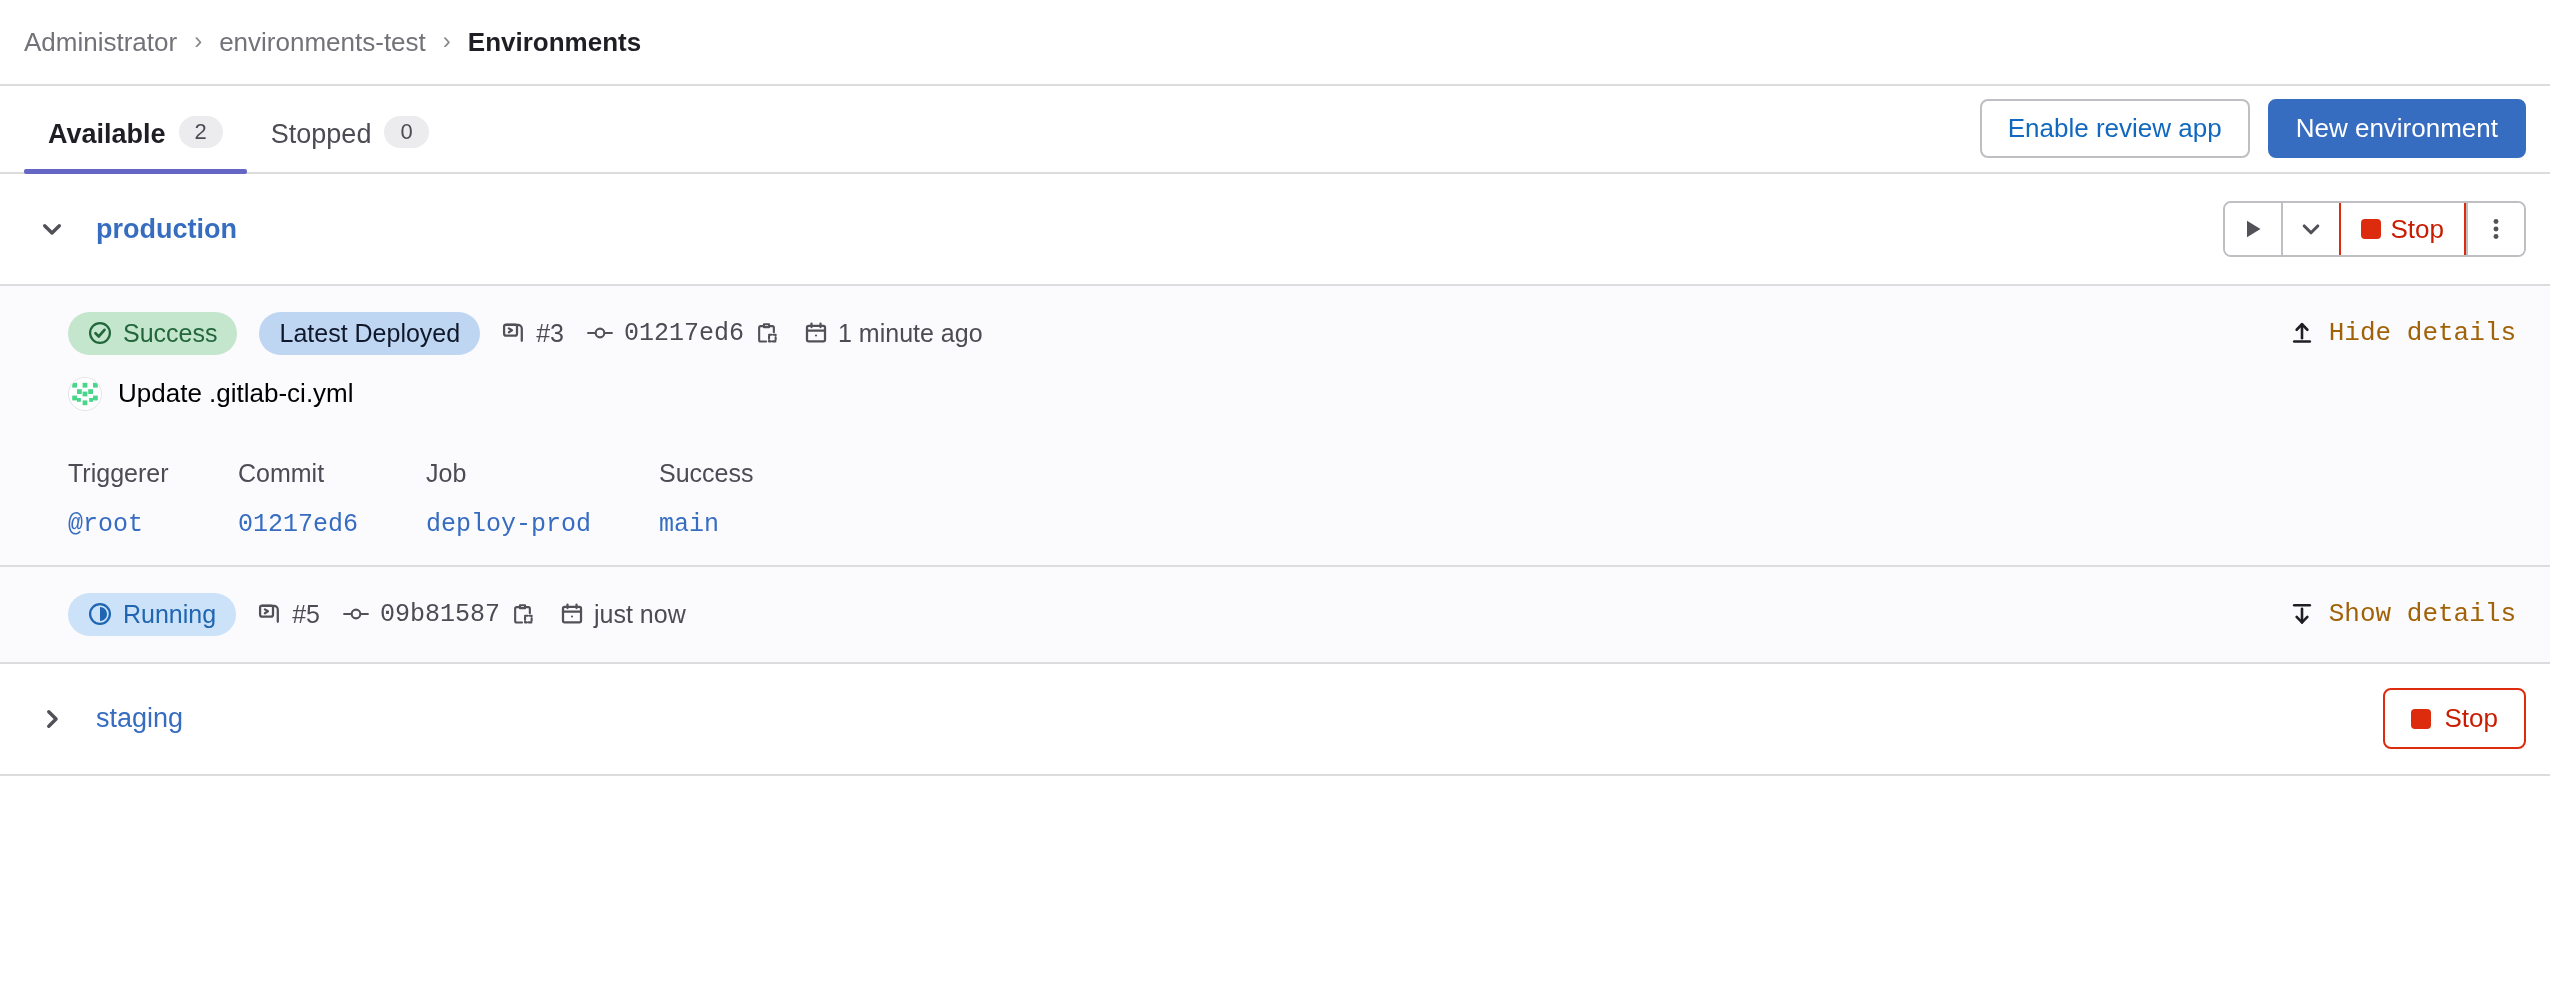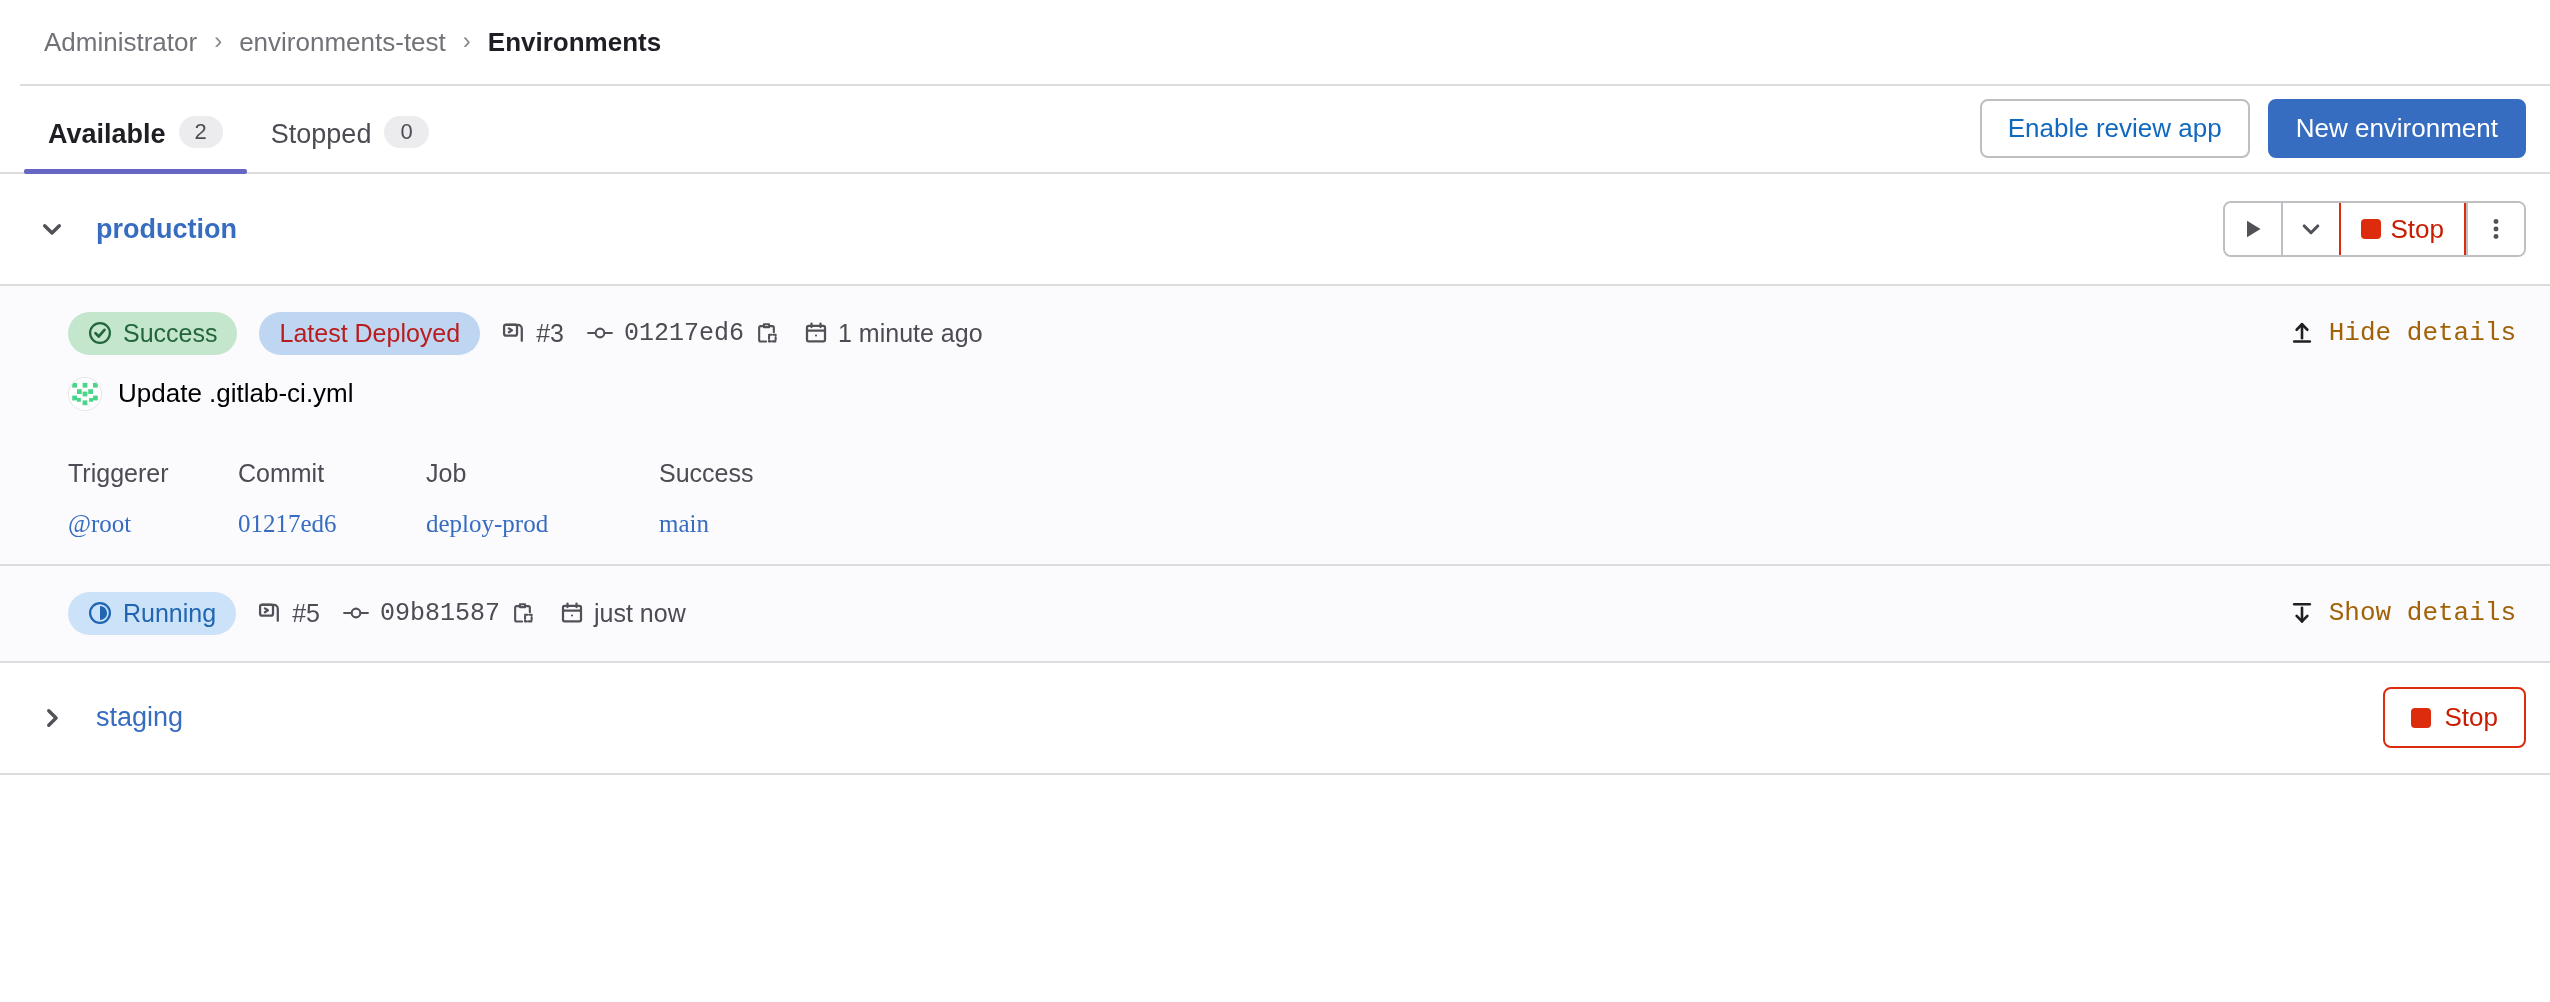--- a/index.html
+++ b/index.html
@@ -14,21 +14,20 @@
   .page { width: 2550px; height: 1002px; position: relative; }
 
   
   .breadcrumb {
     height: 86px;
     display: flex;
     align-items: center;
     padding-left: 24px;
     border-bottom: 2px solid #dcdcde;
     font-size: 26px;
-    margin-left: 20px;
   }
   .crumb { color: #737278; text-decoration: none; }
   .crumb.current { color: #1f1e24; font-weight: 700; }
   .crumb-sep {
     color: #89888d;
     margin: 0 17px;
     font-size: 24px;
     display: inline-block;
     transform: translateY(-1px);
   }
@@ -192,21 +191,21 @@
     display: inline-flex;
     align-items: center;
     gap: 11px;
     border-radius: 999px;
     font-size: 25px;
     padding: 7px 20px;
     line-height: 1.15;
     white-space: nowrap;
   }
   .badge-success { background: #c3e6cd; color: #24663b; }
-  .badge-info    { background: #bfd6f2; color: #b91c1c; }
+  .badge-info    { background: #bfd6f2; color: #0f172a; }
   .badge-running { background: #cbe2f9; color: #1f65b2; }
 
   .meta-item {
     display: flex;
     align-items: center;
     gap: 10px;
     font-size: 25px;
     color: #4d4b53;
   }
   .mono { font-family: "Liberation Mono", monospace; }
@@ -251,21 +250,21 @@
   
   .detail-table {
     padding-left: 38px;
     margin-top: 48px;
     display: grid;
     grid-template-columns: 112px 130px 175px 120px;
     column-gap: 58px;
     row-gap: 22px;
   }
   .dt-head { font-size: 25px; color: #4d4b53; }
-  .dt-val  { font-size: 25px; color: #366dc0; font-family: Liberation Serif, serif; cursor: pointer; }
+  .dt-val  { font-size: 25px; color: #366dc0; font-family: Liberation Mono, monospace; cursor: pointer; }
 
   svg { display: block; }
 </style>
 </head>
 <body>
 
 <div class="page">
 
   <nav class="breadcrumb">
     <a class="crumb" href="#">Administrator</a>

